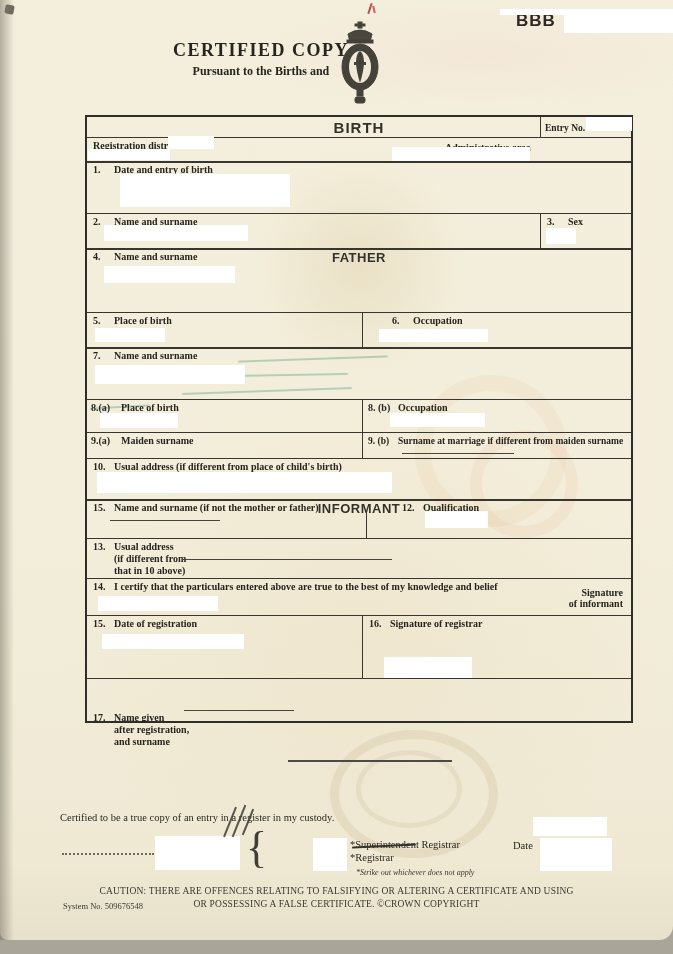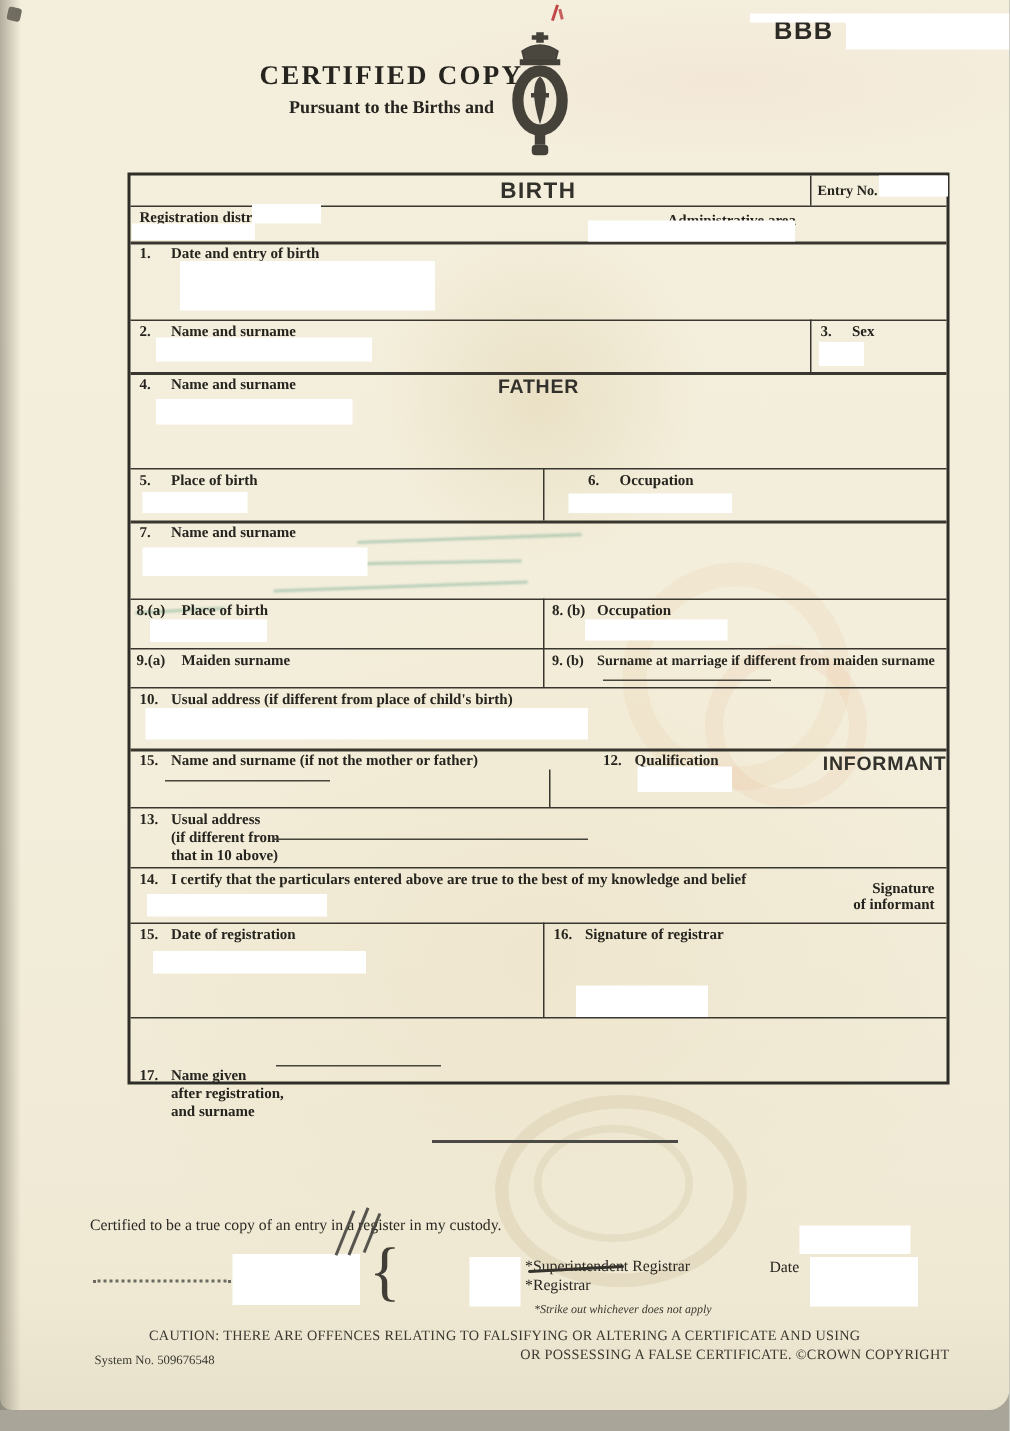--- a/index.html
+++ b/index.html
@@ -153,21 +153,21 @@
       <div class="pos lbl" style="left:4px;top:285px;"><span class="numw">8.(a)</span><span>Place of birth</span></div>
       <div class="pos lbl" style="left:281px;top:285px;"><span class="numw">8. (b)</span><span>Occupation</span></div>
 
       <div class="pos lbl" style="left:4px;top:318px;"><span class="numw">9.(a)</span><span>Maiden surname</span></div>
       <div class="pos lbl" style="left:281px;top:318px;font-size:9.5px;"><span class="numw">9. (b)</span><span>Surname at marriage if different from maiden surname</span></div>
       <div class="ul" style="left:315px;top:336px;width:112px;"></div>
 
       <div class="pos lbl" style="left:6px;top:344px;"><span class="num">10.</span><span>Usual address (if different from place of child's birth)</span></div>
 
       <div class="pos lbl" style="left:6px;top:385px;"><span class="num">15.</span><span>Name and surname (if not the mother or father)</span></div>
-      <div class="sec" style="top:384px;text-align:right;">INFORMANT</div>
+      <div class="sec" style="top:384px;">INFORMANT</div>
       <div class="pos lbl" style="left:315px;top:385px;"><span class="num">12.</span><span>Qualification</span></div>
       <div class="ul" style="left:23px;top:403px;width:110px;"></div>
 
       <div class="pos lbl" style="left:6px;top:424px;"><span class="num">13.</span><span>Usual address</span><br><span class="num"></span><span>(if different from</span><br><span class="num"></span><span>that in 10 above)</span></div>
       <div class="ul" style="left:95px;top:442px;width:210px;"></div>
 
       <div class="pos lbl" style="left:6px;top:464px;white-space:normal;width:520px;"><span class="num">14.</span><span>I certify that the particulars entered above are true to the best of my knowledge and belief</span></div>
       <div class="pos lbl siglines" style="right:8px;top:470px;text-align:right;"><span>Signature</span><br><span>of informant</span></div>
 
       <div class="pos lbl" style="left:6px;top:501px;"><span class="num">15.</span><span>Date of registration</span></div>
@@ -210,18 +210,18 @@
     <div class="dotline"></div>
     <div class="brace">{</div>
     <div class="regblock">
       <span>*Superintendent Registrar</span><br>
       <span>*Registrar</span>
     </div>
     <div class="strike-over"></div>
     <div class="strikenote">*Strike out whichever does not apply</div>
     <div class="datelbl">Date</div>
     <div class="caution" style="top:886px;">CAUTION: THERE ARE OFFENCES RELATING TO FALSIFYING OR ALTERING A CERTIFICATE AND USING</div>
-    <div class="caution" style="top:899px;text-align:right;">OR POSSESSING A FALSE CERTIFICATE. ©CROWN COPYRIGHT</div>
+    <div class="caution" style="top:899px;">OR POSSESSING A FALSE CERTIFICATE. ©CROWN COPYRIGHT</div>
     <div class="sysno">System No. 509676548</div>
 
     <div class="edge-left"></div>
   </div>
 </div>
 
 </body></html>

